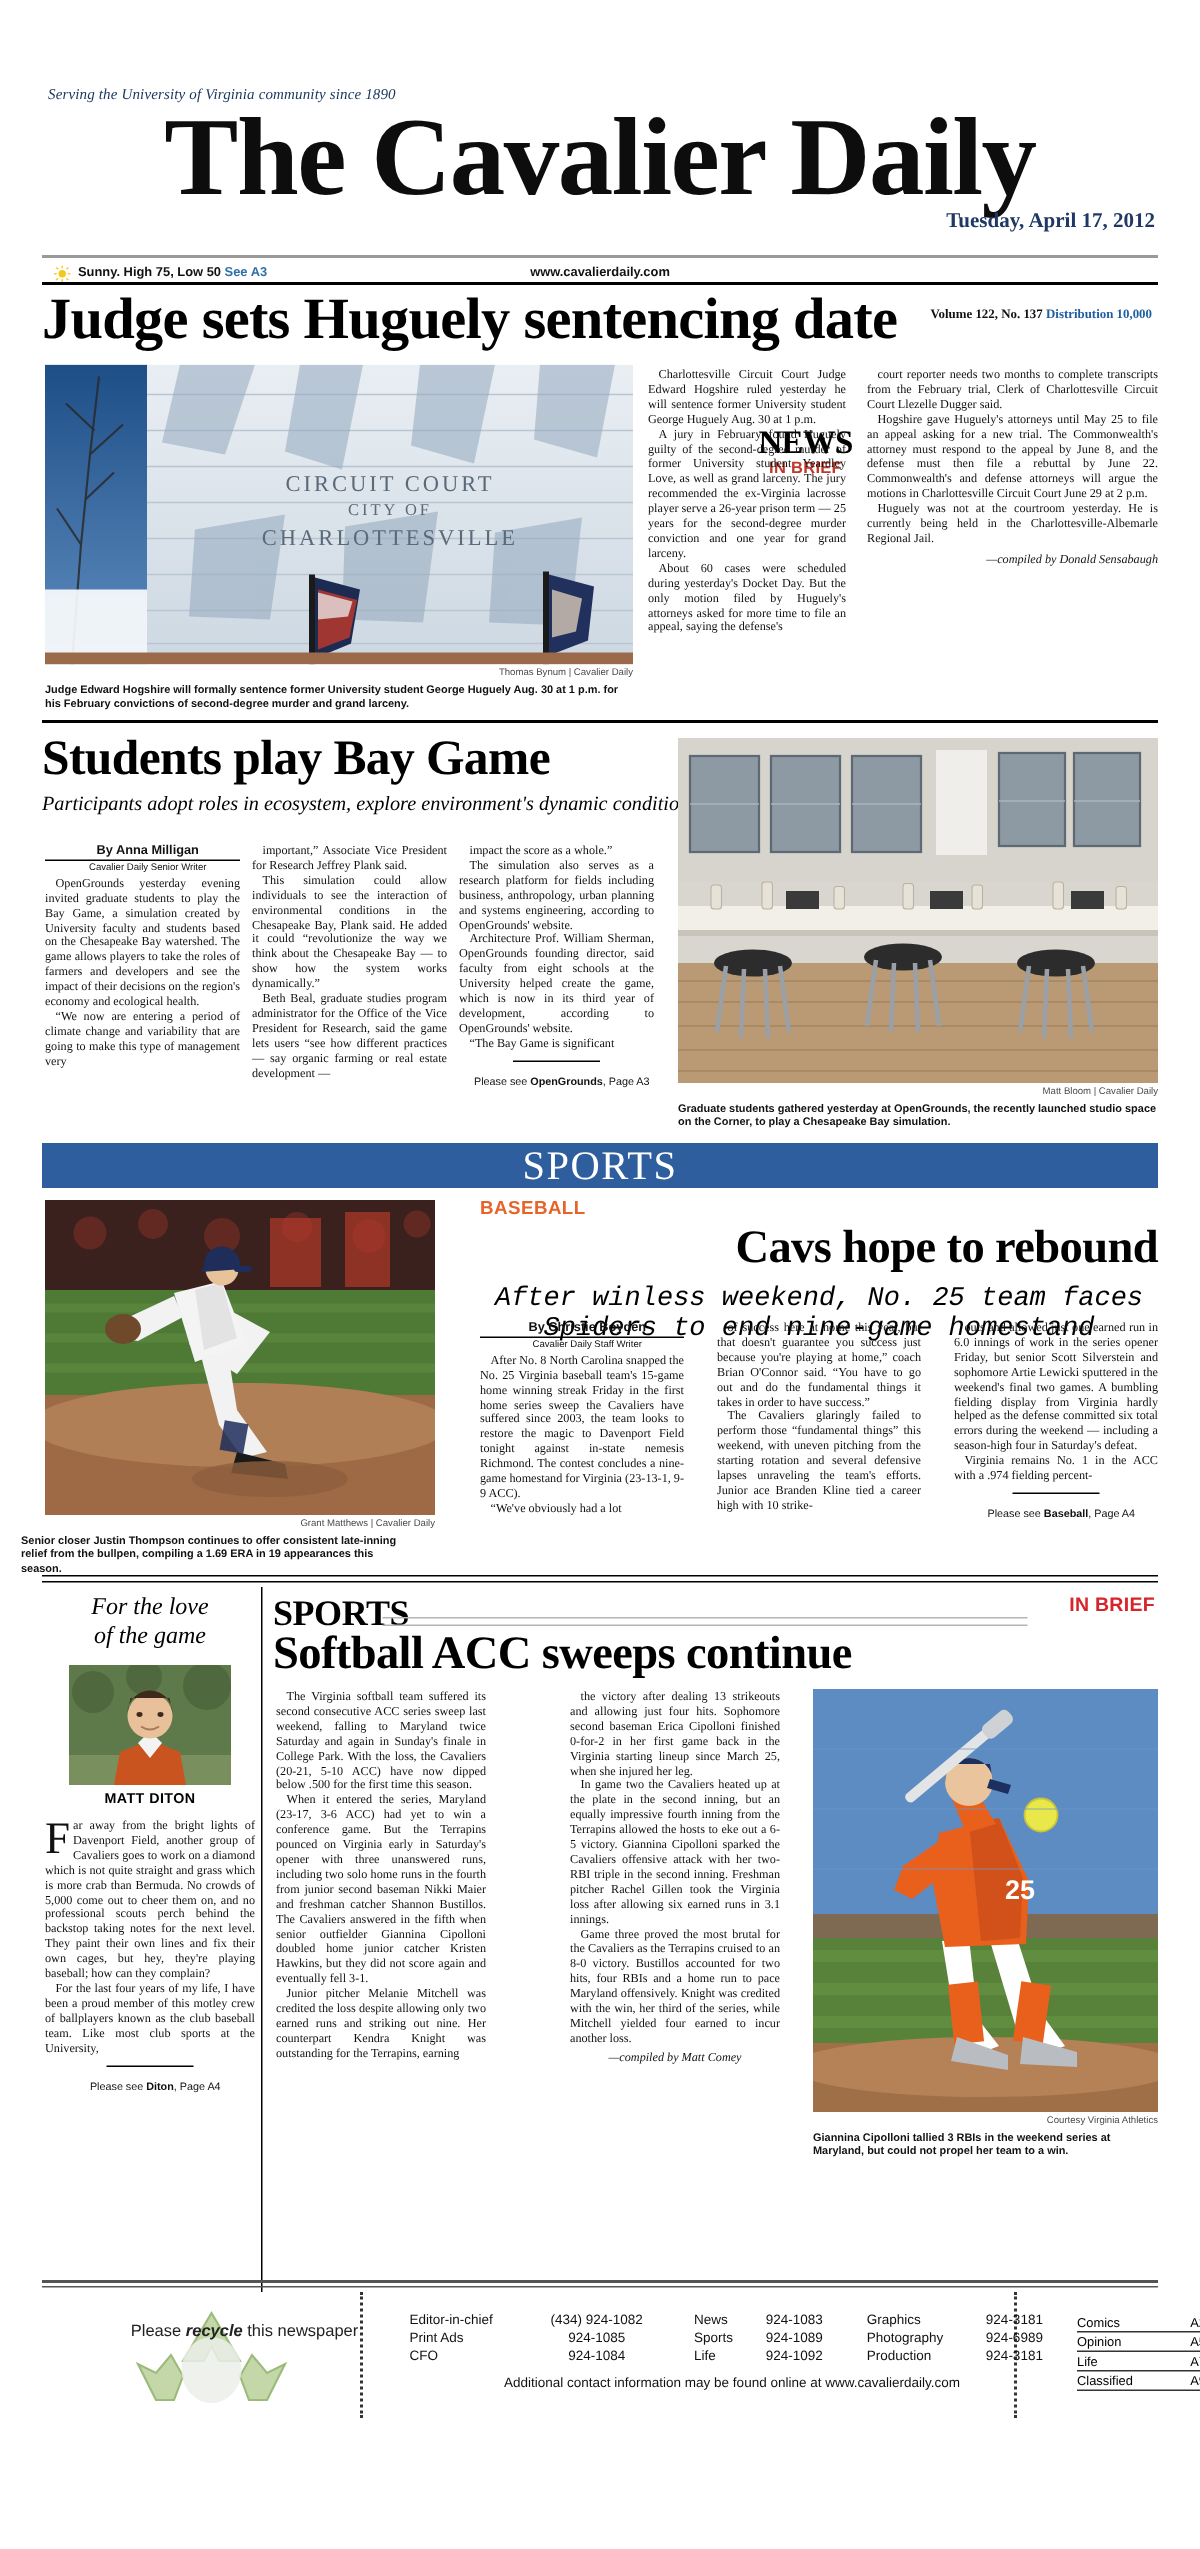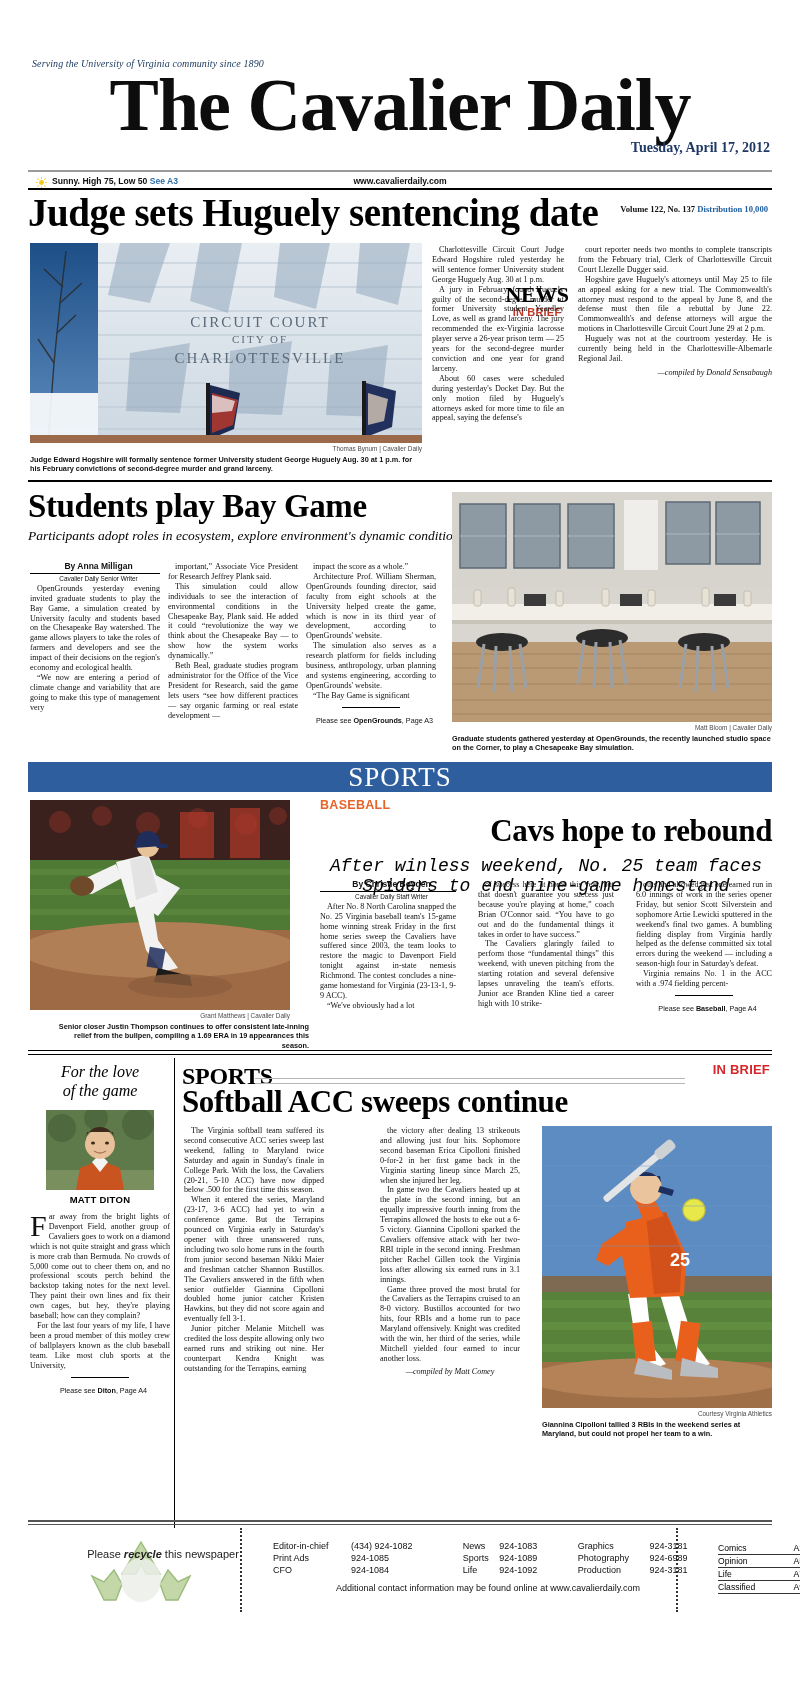--- a/index.html
+++ b/index.html
@@ -68,21 +68,21 @@
   .dropcap{float:left;font-family:"Liberation Serif",serif;font-size:30px;line-height:24px;font-weight:normal;padding:2px 2px 0 0;}
 
   
   .foot{position:absolute;left:28px;top:1528px;width:744px;height:84px;}
   .dotline{position:absolute;top:0;width:0;border-left:2px dotted #333;height:84px;}
   .recycle{position:absolute;left:40px;top:20px;width:190px;text-align:center;font-family:"Liberation Sans",sans-serif;font-size:11px;color:#222;}
   .recycle i{font-style:italic;font-weight:bold;}
   .contacts{position:absolute;left:245px;top:12px;width:430px;font-family:"Liberation Sans",sans-serif;font-size:9px;color:#111;}
   .contacts table{border-collapse:collapse;width:100%;}
   .contacts td{padding:1px 0;white-space:nowrap;}
-  .contacts td.num{text-align:left;padding-right:18px;}
+  .contacts td.num{text-align:center;padding-right:18px;}
   .contacts .extra{text-align:center;font-size:9px;padding-top:7px;}
   .index{position:absolute;left:690px;top:14px;width:86px;font-family:"Liberation Sans",sans-serif;font-size:8.6px;}
   .index div{display:flex;justify-content:space-between;border-bottom:1px solid #333;padding:1px 0;}
 
   
   .cmyk{position:absolute;left:0;bottom:16px;width:800px;text-align:center;}
   .swatches{display:inline-block;vertical-align:middle;margin-right:6px;}
   .sw{display:inline-block;width:15px;height:15px;font-family:"Liberation Sans",sans-serif;font-weight:bold;font-size:10px;line-height:15px;text-align:center;color:#fff;}
   .cmyklabels{display:inline-block;vertical-align:middle;font-family:"Liberation Sans",sans-serif;font-weight:bold;font-size:15px;}
   .cmyklabels span{margin:0 3px;}
@@ -220,22 +220,22 @@
     <p>OpenGrounds yesterday evening invited graduate students to play the Bay Game, a simulation created by University faculty and students based on the Chesapeake Bay watershed. The game allows players to take the roles of farmers and developers and see the impact of their decisions on the region's economy and ecological health.</p>
     <p>“We now are entering a period of climate change and variability that are going to make this type of management very</p>
   </div>
   <div class="col" style="left:168px;top:562px;width:130px;">
     <p>important,” Associate Vice President for Research Jeffrey Plank said.</p>
     <p>This simulation could allow individuals to see the interaction of environmental conditions in the Chesapeake Bay, Plank said. He added it could “revolutionize the way we think about the Chesapeake Bay — to show how the system works dynamically.”</p>
     <p>Beth Beal, graduate studies program administrator for the Office of the Vice President for Research, said the game lets users “see how different practices — say organic farming or real estate development —</p>
   </div>
   <div class="col" style="left:306px;top:562px;width:130px;">
     <p>impact the score as a whole.”</p>
+    <p>The simulation also serves as a research platform for fields including business, anthropology, urban planning and systems engineering, according to OpenGrounds' website.</p>
     <p>Architecture Prof. William Sherman, OpenGrounds founding director, said faculty from eight schools at the University helped create the game, which is now in its third year of development, according to OpenGrounds' website.</p>
-    <p>The simulation also serves as a research platform for fields including business, anthropology, urban planning and systems engineering, according to OpenGrounds' website.</p>
     <p>“The Bay Game is significant</p>
     <div class="jumpline"></div>
     <p class="jump" style="margin-top:0;">
       <span>Please see</span>
       <b>OpenGrounds</b><span>, Page A3</span>
     </p>
   </div>
 
   <div class="photo" style="left:452px;top:492px;width:320px;height:230px;">
     <svg width="320" height="230" viewBox="0 0 320 230">
@@ -366,21 +366,21 @@
 
         <rect x="118" y="148" width="16" height="20" fill="#1e2d5a" opacity=".85" transform="rotate(10 126 158)"></rect>
 
         <ellipse cx="52" cy="86" rx="12" ry="10" fill="#6e4a2b"></ellipse>
       </g>
 
       <ellipse cx="150" cy="186" rx="52" ry="12" fill="#8f5f3d" opacity=".8"></ellipse>
     </svg>
   </div>
   <div class="credit" style="left:90px;top:1012px;width:200px;">Grant Matthews | Cavalier Daily</div>
-  <div class="cap" style="left:47px;top:1022px;width:262px;text-align:right;">Senior closer Justin Thompson continues to offer consistent late-inning relief from the bullpen, compiling a 1.69 ERA in 19 appearances this season.</div>
+  <div class="cap" style="left:14px;top:1022px;width:262px;">Senior closer Justin Thompson continues to offer consistent late-inning relief from the bullpen, compiling a 1.69 ERA in 19 appearances this season.</div>
 
   <div class="kicker" style="left:320px;top:798px;">BASEBALL</div>
   <div class="hl3" style="left:320px;top:814px;width:452px;text-align:right;">Cavs hope to rebound</div>
   <div class="deck3" style="left:320px;top:856px;width:452px;text-align:center;">After winless weekend,  No. 25 team faces Spiders to end nine-game homestand</div>
 
   <div class="col" style="left:320px;top:880px;width:136px;">
     <p class="byline">By Christie Boyden</p>
     <p class="bytitle">Cavalier Daily Staff Writer</p>
     <p>After No. 8 North Carolina snapped the No. 25 Virginia baseball team's 15-game home winning streak Friday in the first home series sweep the Cavaliers have suffered since 2003, the team looks to restore the magic to Davenport Field tonight against in-state nemesis Richmond. The contest concludes a nine-game homestand for Virginia (23-13-1, 9-9 ACC).</p>
     <p>“We've obviously had a lot</p>

